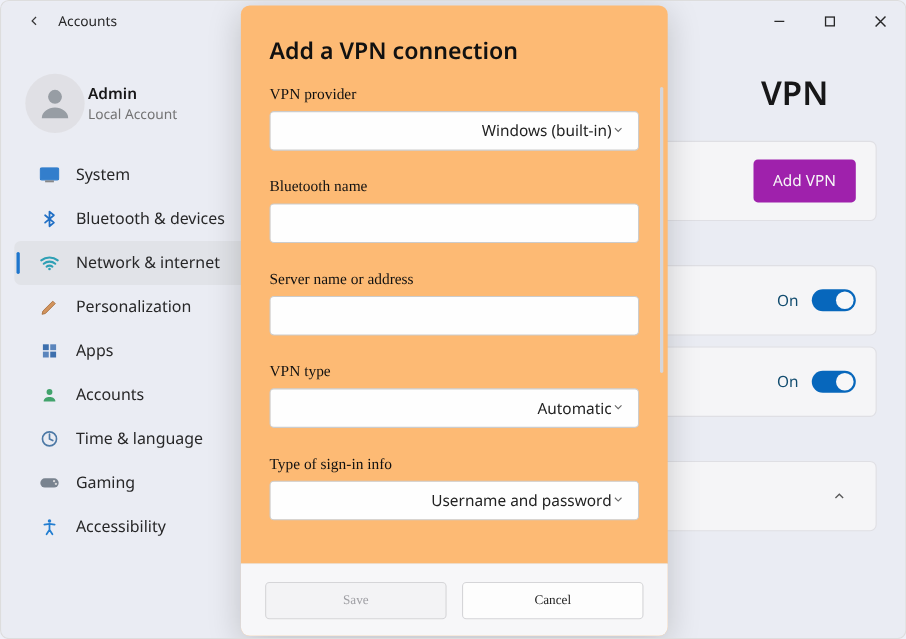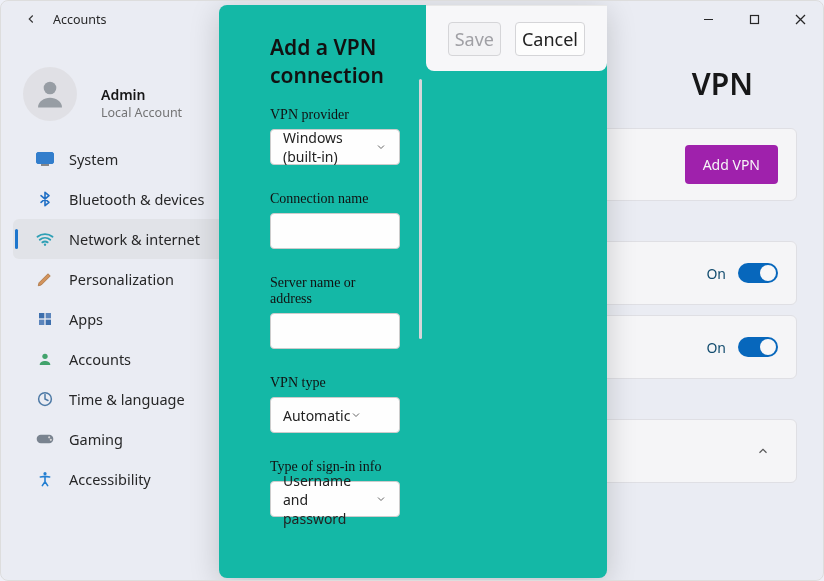--- a/index.html
+++ b/index.html
@@ -8,21 +8,21 @@
 
   
   .titlebar { display: flex; align-items: center; height: 36px; padding-left: 18px; }
   .back { width: 24px; height: 24px; display:flex; align-items:center; justify-content:center; margin-right: 10px; }
   .app-title { font-size: 12.5px; color: #222; }
   .wincontrols { margin-left: auto; display: flex; }
   .wincontrols div { width: 46px; height: 36px; display: flex; align-items: center; justify-content: center; color: #222; }
 
   
   .leftcol { position: absolute; left: 0; top: 36px; width: 300px; bottom: 0; padding: 12px 4px 0 4px; }
-  .userblock { display: flex; align-items: flex-end; gap: 24px; padding: 18px 12px 18px 18px; }
+  .userblock { display: flex; align-items: center; gap: 3px; padding: 18px 12px 18px 18px; }
   .avatar { width: 54px; height: 54px; border-radius: 50%; background: #e7e7eb; display: flex; align-items: center; justify-content: center; }
   .avatar svg { width: 36px; height: 36px; fill: #9aa0a6; }
   .uname { font-weight: 600; font-size: 14px; color: #111; }
   .acct { font-size: 12.5px; color: #737373; }
   .search { margin: 4px 14px 14px 14px; height: 34px; border: 1px solid #ddd; border-radius: 4px; background: #fbfbfd; display: flex; align-items: center; padding: 0 10px; color: #666; font-size: 14px; position: relative; }
   .navitem { display: flex; align-items: center; gap: 14px; height: 40px; padding-left: 22px; font-size: 14.5px; color: #222; border-radius: 6px; margin: 0 8px; position: relative; }
   .navitem.selected { background: #e8eaee; }
   .navitem.selected::before { content:""; position:absolute; left:2px; top:10px; bottom:10px; width:3px; border-radius:3px; background:#1976d2; }
   .nicon { width: 20px; height: 20px; display:flex; align-items:center; justify-content:center; }
 
@@ -35,29 +35,29 @@
   .toggle::after { content:""; position:absolute; right:2px; top:2px; width:16px; height:16px; border-radius:50%; background:#fff; }
   .onlabel { font-size: 14px; color:#0c4a6e; }
   .relhead { height: 48px; }
   .chev { width:30px; height:30px; display:flex;align-items:center;justify-content:center; color:#555;}
   .link { color: #0067c0; font-size: 14px; }
 
   
   .scrim { position:absolute; inset:0; background: rgba(120,120,130,0.06);}
 
   
-  .modal { position:absolute; top:4px; left:218px; width:388px; height:573px; background:#14b8a6; border-radius:8px; box-shadow:0 6px 30px rgba(0,0,0,.18); display:flex; flex-direction:row;padding-left:25px; }
+  .modal { position:absolute; top:4px; left:218px; width:388px; height:573px; background:#fdba74; border-radius:8px; box-shadow:0 6px 30px rgba(0,0,0,.18); display:flex; flex-direction:column; }
   .modal-body { padding: 28px 26px 8px 26px; flex:1; overflow:hidden; position:relative;}
   .modal h1 { font-size: 21px; font-weight:600; margin:0 0 18px 0; color:#111; }
   .flabel { font-size: 14px; color:#111; margin-top: 4px; margin-bottom:6px;font-family:Liberation Serif, serif; }
   .flabel.sp { margin-top: 26px; }
-  .field { width:100%; height:36px; border:1px solid #ccc; border-radius:4px; background:#fefefe; display:flex; align-items:center; padding:0 12px; font-size:14px; color:#222; justify-content:flex-start;}
+  .field { width:100%; height:36px; border:1px solid #ccc; border-radius:4px; background:#fefefe; display:flex; align-items:center; padding:0 12px; font-size:14px; color:#222; justify-content:flex-end;}
   .down { color:#666; }
   .modal-footer { border-top:1px solid #e8e8e8; background:#f7f7f9; height:66px; display:flex; align-items:center; justify-content:center; gap:14px; padding:0 22px; border-radius:0 0 8px 8px;}
-  .mbtn { flex:1; height:34px; border-radius:4px; border:1px solid #d5d5d8; background:#fdfdfd; font-size:18px; color:#222; }
+  .mbtn { flex:1; height:34px; border-radius:4px; border:1px solid #d5d5d8; background:#fdfdfd; font-size:12px; color:#222;font-family:Liberation Serif, serif; }
   .mbtn.disabled { color:#a0a0a5; background:#f3f3f5; }
   .scrollhint { position:absolute; right:4px; top:74px; width:3px; height:260px; background:#d6d6da; border-radius:3px;}
 </style>
 </head>
 <body>
 
 <div class="window">
 
   <div class="titlebar">
     <div class="back">
@@ -218,21 +218,21 @@
       <h1>Add a VPN connection</h1>
 
       <div class="flabel">VPN provider</div>
       <div class="field">
         <span>Windows (built-in)</span>
         <span class="down"><svg width="12" height="12" viewBox="0 0 24 24" fill="none" stroke="#666" stroke-width="2">
               <path d="M6 9l6 6 6-6"></path>
             </svg></span>
       </div>
 
-      <div class="flabel sp">Connection name</div>
+      <div class="flabel sp">Bluetooth name</div>
       <div class="field">
         <span></span>
       </div>
 
       <div class="flabel sp">Server name or address</div>
       <div class="field">
         <span></span>
       </div>
 
       <div class="flabel sp">VPN type</div>

